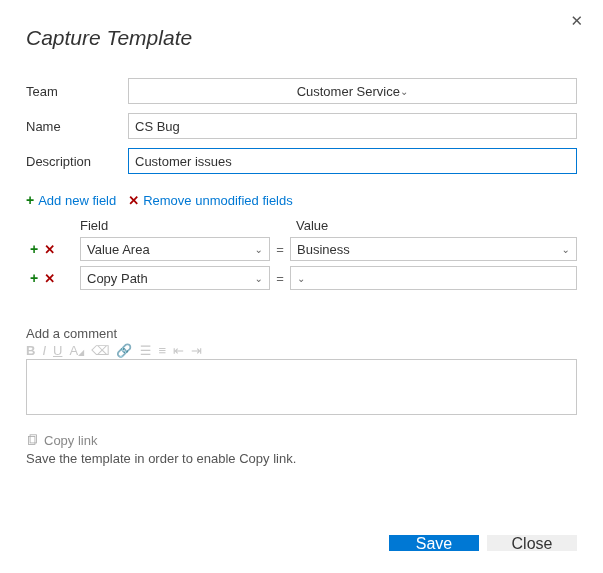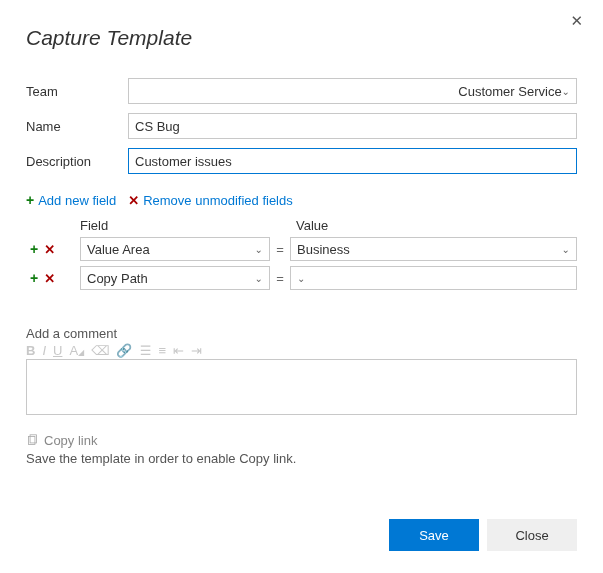--- a/index.html
+++ b/index.html
@@ -45,21 +45,21 @@
     height: 26px;
     border: 1px solid #c8c8c8;
     background: #fff;
     padding: 0 6px;
     font-size: 13px;
     font-family: inherit;
     position: relative;
     display: flex;
     align-items: center;
   }
-  .select-box { justify-content: flex-end; cursor: pointer; }
+  .select-box { justify-content: center; cursor: pointer; }
   .text-input.focused { border: 1px solid #0078d4; }
   .chev { font-size: 10px; color: #666; }
   .toolbar-links {
     margin-top: 18px;
     margin-bottom: 10px;
     display: flex;
     gap: 12px;
     align-items: center;
   }
   .link-btn {
@@ -152,23 +152,23 @@
   }
   .footer {
     position: absolute;
     bottom: 22px;
     right: 26px;
     display: flex;
     gap: 8px;
   }
   .btn {
     width: 90px;
-    height: 32px;
+    height: 16px;
     border: none;
-    font-size: 13px;
+    font-size: 16px;
     font-family: inherit;
     cursor: pointer;
   }
   .btn-primary { background: #0078d4; color: #fff; }
   .btn-secondary { background: #efefef; color: #333; }
   svg.ic { width: 13px; height: 13px; }
 </style>
 </head>
 <body>
 

